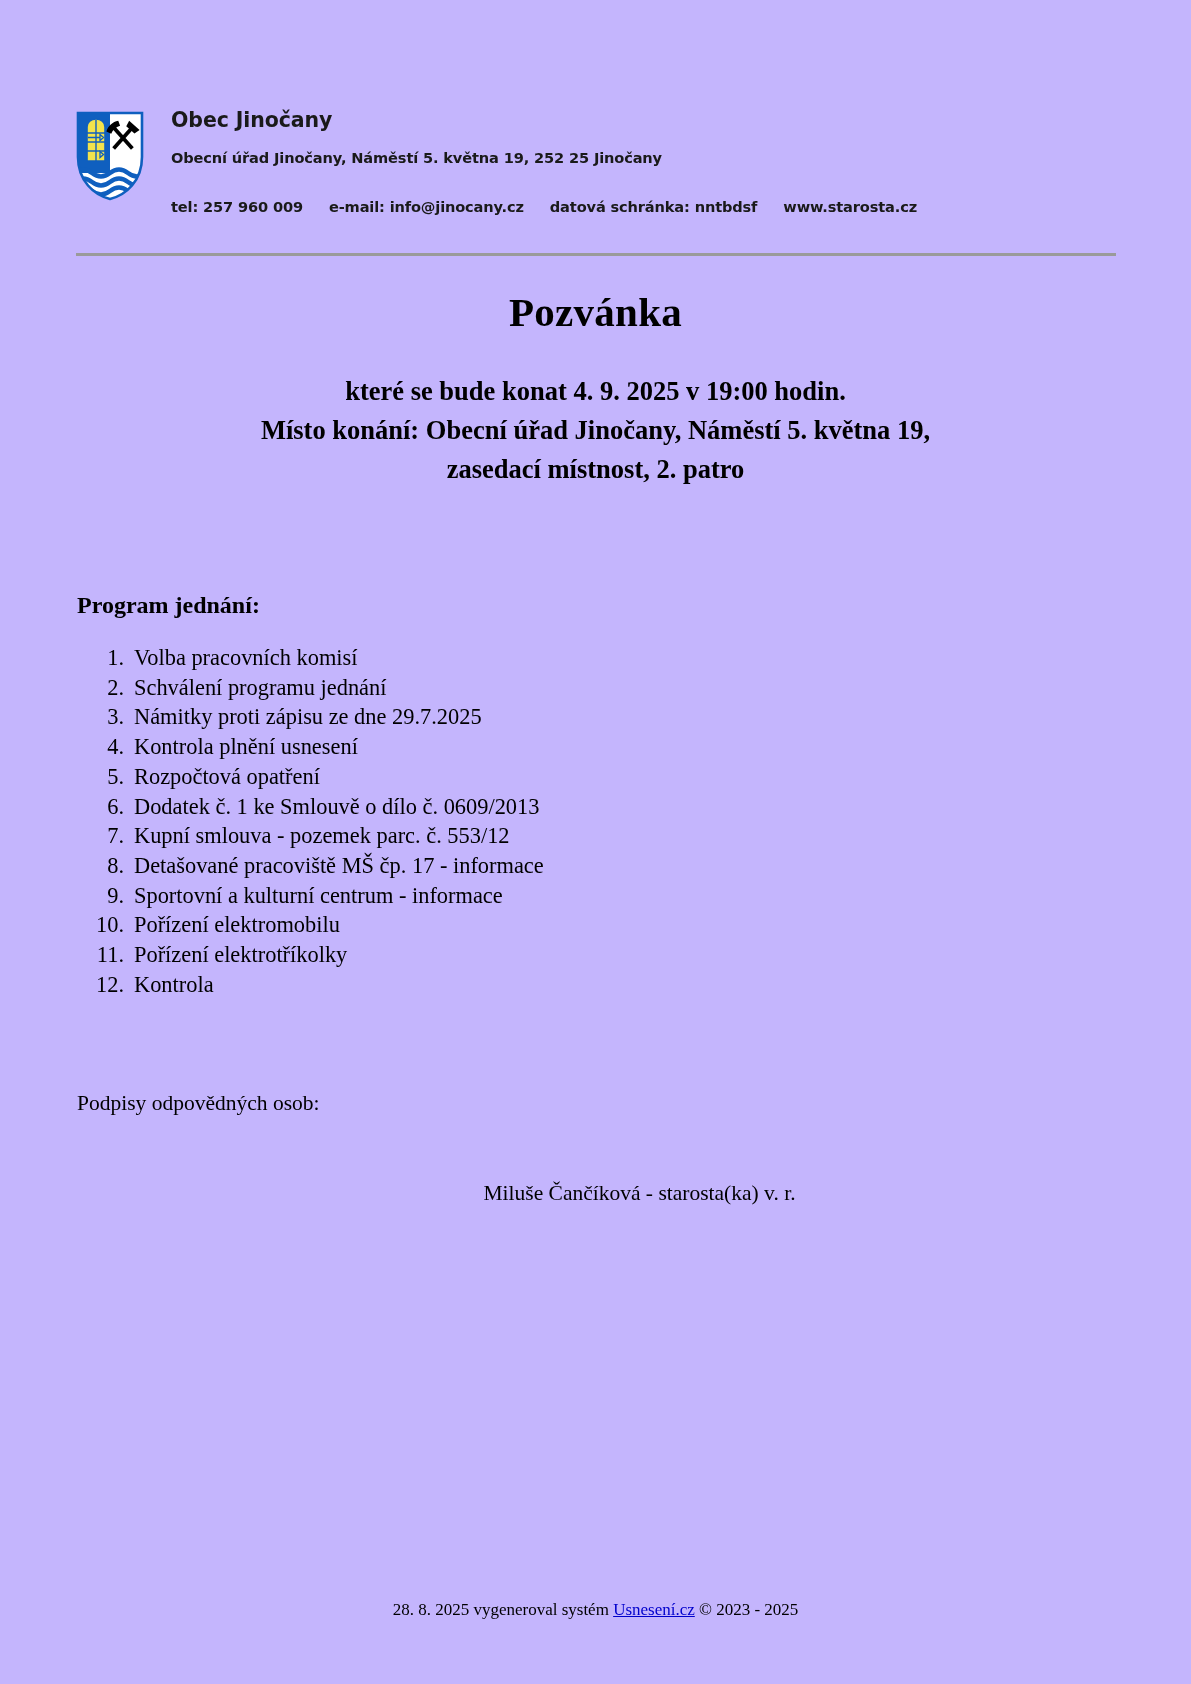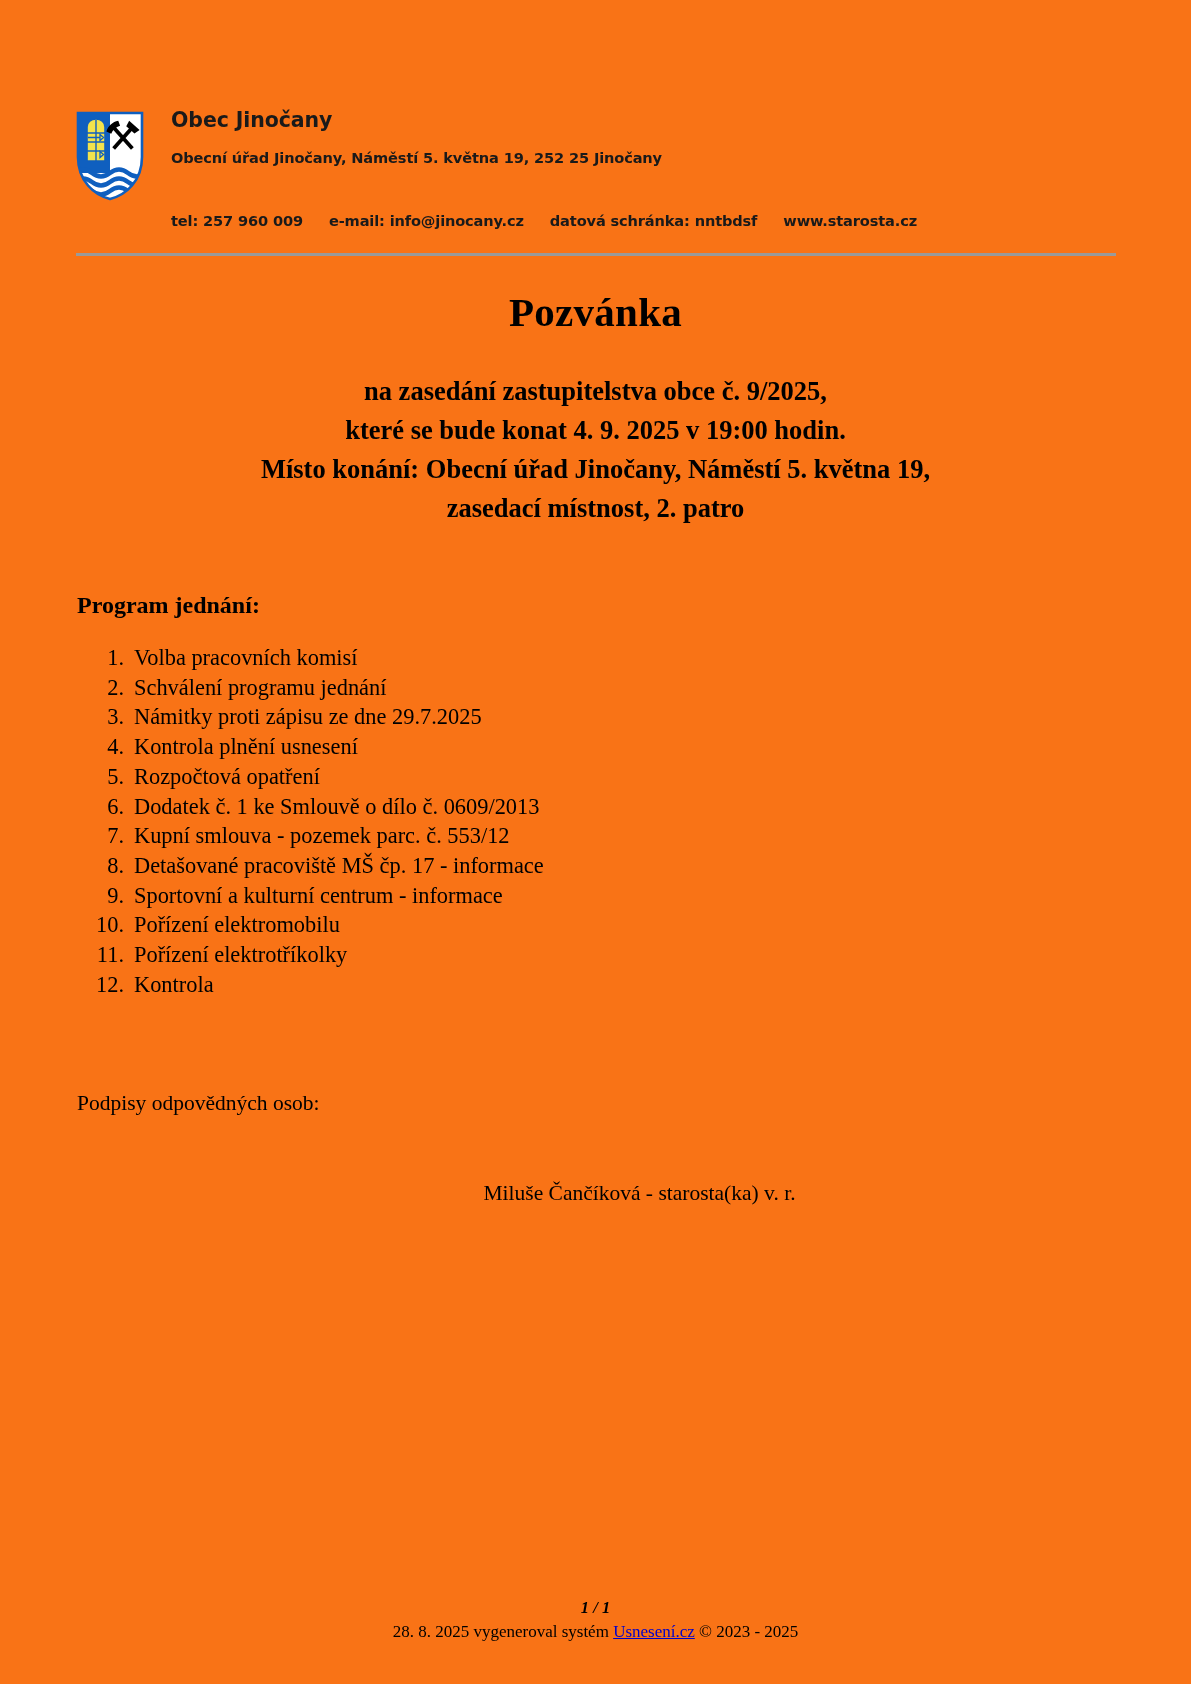--- a/index.html
+++ b/index.html
@@ -12,21 +12,21 @@
     height: 1684px;
     position: relative;
     font-family: "Liberation Serif", serif;
     color: #000000;
     overflow: hidden;
   }
 
   .page {
     position: absolute;
     inset: 0;
-    background: #f97316;
+    background: #c4b5fd;
   }
 
   
   .letterhead {
     position: absolute;
     left: 76px;
     top: 108px;
     width: 1040px;
     display: flex;
     align-items: flex-start;
@@ -53,21 +53,21 @@
     font-size: 14.6px;
     font-weight: bold;
     line-height: 1.25;
     margin-top: 16px;
     color: #1a1a1a;
     letter-spacing: -0.15px;
   }
   .org-contacts {
     font-size: 14.6px;
     font-weight: bold;
-    margin-top: 45px;
+    margin-top: 31px;
     color: #1a1a1a;
     letter-spacing: -0.15px;
     display: flex;
     gap: 26px;
     white-space: nowrap;
   }
 
   .header-rule {
     position: absolute;
     left: 76px;
@@ -244,21 +244,20 @@
         <span>www.starosta.cz</span>
       </div>
     </div>
   </div>
 
   <div class="header-rule"></div>
 
   <div class="doc-title">Pozvánka</div>
 
   <div class="doc-subtitle">
-    <div>na zasedání zastupitelstva obce č. 9/2025,</div>
     <div>které se bude konat 4. 9. 2025 v 19:00 hodin.</div>
     <div>Místo konání: Obecní úřad Jinočany, Náměstí 5. května 19,</div>
     <div>zasedací místnost, 2. patro</div>
   </div>
 
   <div class="agenda-heading">Program jednání:</div>
 
   <ol class="agenda-list">
     <li class="agenda-item">
       <span class="agenda-num">1.</span>
@@ -307,17 +306,16 @@
     <li class="agenda-item">
       <span class="agenda-num">12.</span>
       <span class="agenda-text">Kontrola</span>
     </li>
   </ol>
 
   <div class="signatures-label">Podpisy odpovědných osob:</div>
   <div class="signature-name">Miluše Čančíková - starosta(ka) v. r.</div>
 
   <div class="footer">
-    <div class="footer-pageno">1 / 1</div>
     <div class="footer-generated"><span>28. 8. 2025 vygeneroval systém </span><a class="footer-link" href="#">Usnesení.cz</a><span> © 2023 - 2025</span></div>
   </div>
 
 </div>
 
 </body></html>

